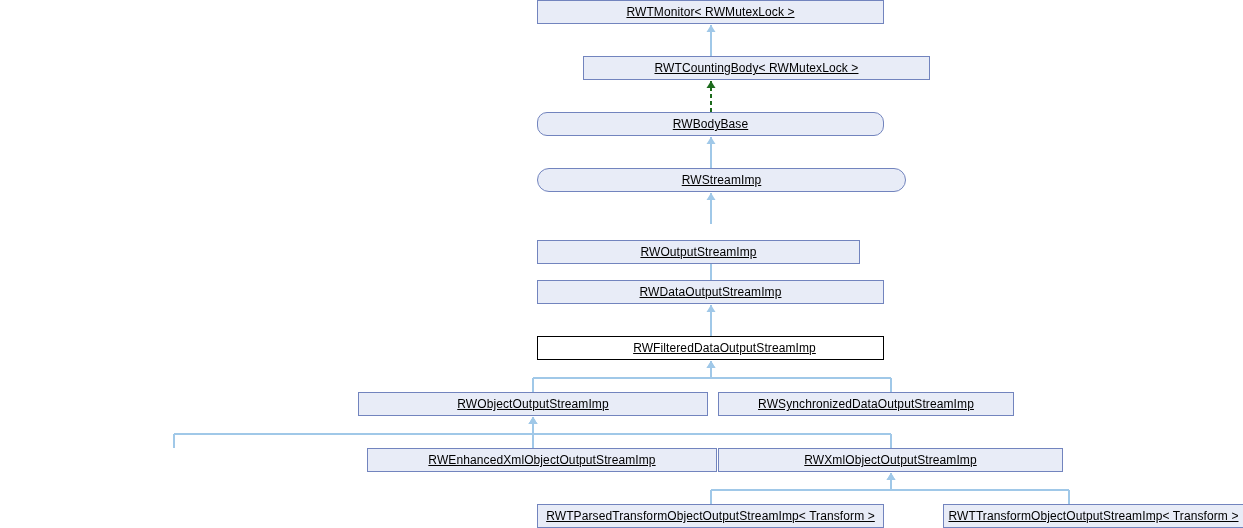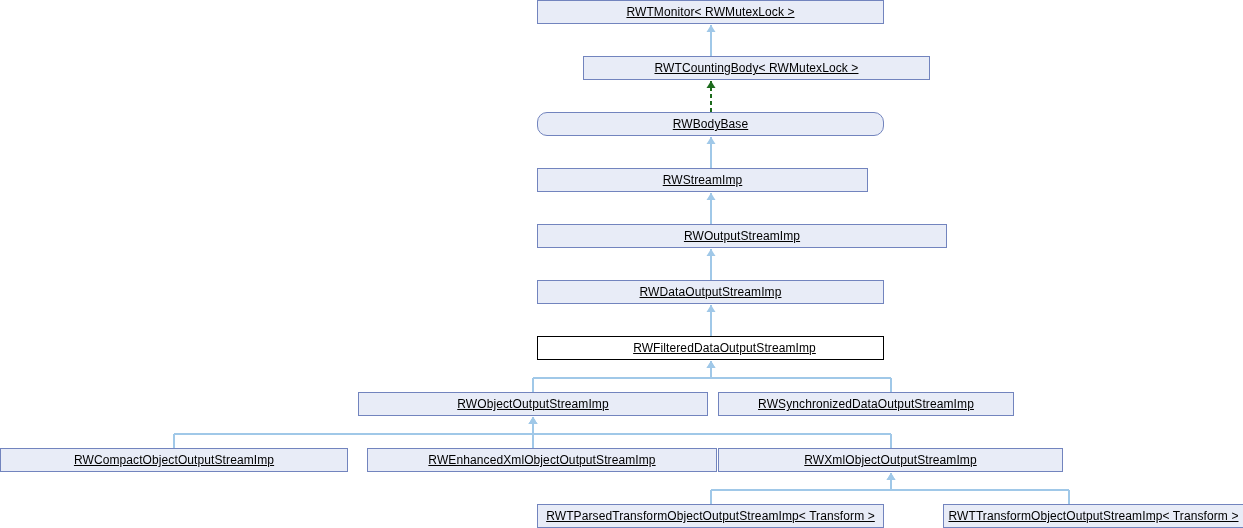--- a/index.html
+++ b/index.html
@@ -85,24 +85,23 @@
       <line x1="891" y1="490" x2="891" y2="473" stroke="#a0c8e8" stroke-width="1.3" shape-rendering="crispEdges"></line>
       <polygon points="891,473 886.5,480 895.5,480" fill="#a0c8e8"></polygon>
       <line x1="1069" y1="504" x2="1069" y2="490" stroke="#a0c8e8" stroke-width="1.3" shape-rendering="crispEdges"></line>
       <line x1="1069" y1="490" x2="891" y2="490" stroke="#a0c8e8" stroke-width="1.3" shape-rendering="crispEdges"></line>
       <line x1="891" y1="490" x2="891" y2="473" stroke="#a0c8e8" stroke-width="1.3" shape-rendering="crispEdges"></line>
       <polygon points="891,473 886.5,480 895.5,480" fill="#a0c8e8"></polygon>
     </svg>
 <div class="node" style="left: 537px; top: 0px; width: 347px;"><span>RWTMonitor&lt; RWMutexLock &gt;</span></div>
     <div class="node" style="left: 537px; top: 56px; width: 347px; margin-left: 46px;"><span>RWTCountingBody&lt; RWMutexLock &gt;</span></div>
     <div class="node" style="left: 537px; top: 112px; width: 347px; border-radius: 10px;"><span>RWBodyBase</span></div>
-    <div class="node" style="left: 537px; top: 168px; width: 331px;"><span>RWStreamImp</span></div>
-    <div class="node" style="left: 537px; top: 224px; width: 410px;"><span>RWOutputStreamImp</span></div>
+    <div class="node" style="left: 537px; top: 168px; width: 369px; border-radius: 12px;"><span>RWStreamImp</span></div>
+    <div class="node" style="left: 537px; top: 240px; width: 323px;"><span>RWOutputStreamImp</span></div>
     <div class="node" style="left: 537px; top: 280px; width: 347px;"><span>RWDataOutputStreamImp</span></div>
     <div class="node current" style="left: 537px; top: 336px; width: 347px; padding-left: 28px;"><span>RWFilteredDataOutputStreamImp</span></div>
     <div class="node" style="left: 358px; top: 392px; width: 350px;"><span>RWObjectOutputStreamImp</span></div>
     <div class="node" style="left: 718px; top: 392px; width: 296px;"><span>RWSynchronizedDataOutputStreamImp</span></div>
-    <div class="node" style="left: 0px; top: 448px; width: 348px;"><span>RWCompactObjectOutputStreamImp</span></div>
     <div class="node" style="left: 358px; top: 448px; width: 350px; margin-left: 9px;"><span>RWEnhancedXmlObjectOutputStreamImp</span></div>
     <div class="node" style="left: 718px; top: 448px; width: 345px;"><span>RWXmlObjectOutputStreamImp</span></div>
     <div class="node" style="left: 537px; top: 504px; width: 347px;"><span>RWTParsedTransformObjectOutputStreamImp&lt; Transform &gt;</span></div>
     <div class="node" style="left: 895px; top: 504px; width: 301px; margin-left: 48px;"><span>RWTTransformObjectOutputStreamImp&lt; Transform &gt;</span></div>
   </div>
 
 </body></html>

